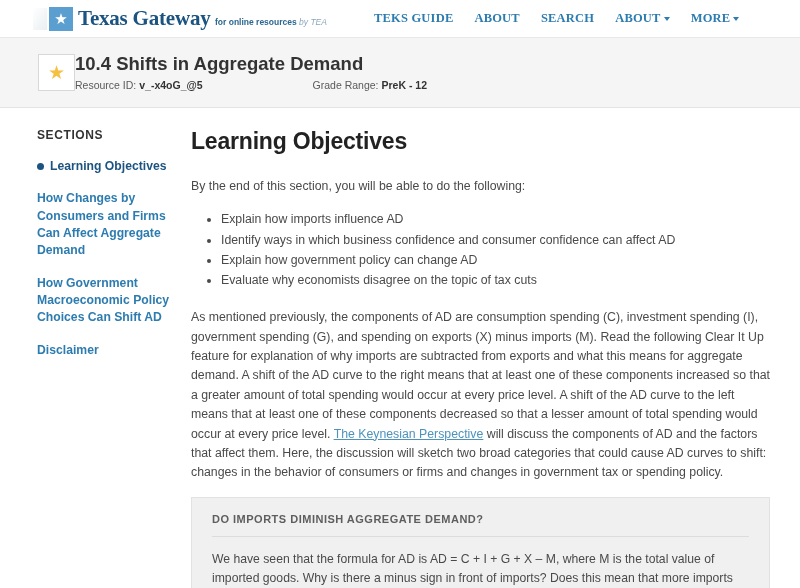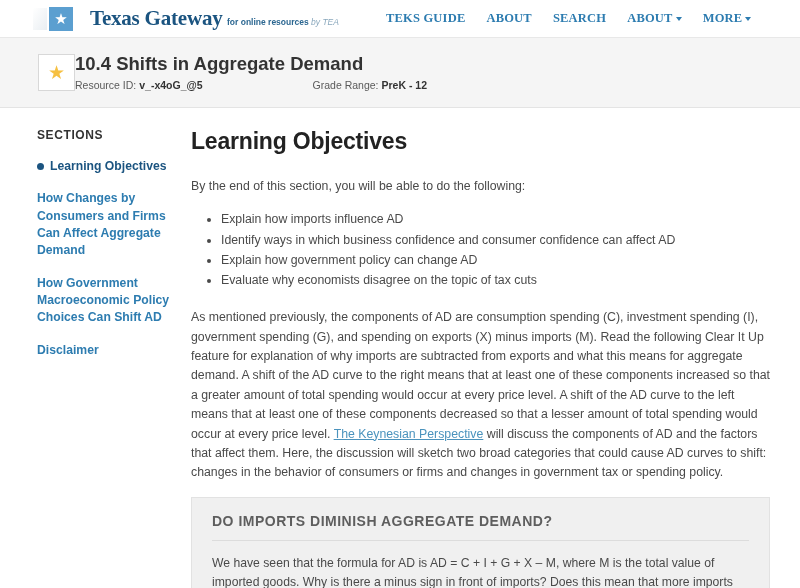--- a/index.html
+++ b/index.html
@@ -34,21 +34,21 @@
   }
   .brand-star-box {
     width: 24px; height: 24px;
     background: #5b9fd0;
     display: flex; align-items: center; justify-content: center;
     flex: 0 0 auto;
   }
   .star-white {
     font-size: 15px; color: #ffffff; line-height: 1;
   }
-  .brand-text { margin-left: 17px; }
+  .brand-text { margin-left: 5px; }
   .brand-title {
     font-size: 21px;
     font-weight: bold;
     color: #1b5480;
     line-height: 1.05;
     letter-spacing: -0.2px;
     font-family: "Liberation Serif", serif;
   }
   .brand-sub {
     font-size: 8.5px;
@@ -221,21 +221,21 @@
   }
 
   
   .callout {
     background: #f0f0f0;
     border: 1px solid #e2e2e2;
     padding: 15px 20px 18px 20px;
     margin-top: 6px;
   }
   .callout-title {
-    font-size: 14px;
+    font-size: 11px;
     font-weight: bold;
     color: #5e5e5e;
     letter-spacing: 0.5px;
     padding-bottom: 11px;
     border-bottom: 1px solid #dcdcdc;
     margin-bottom: 13px;
   }
   .callout p {
     font-size: 12.2px;
     line-height: 1.58;

